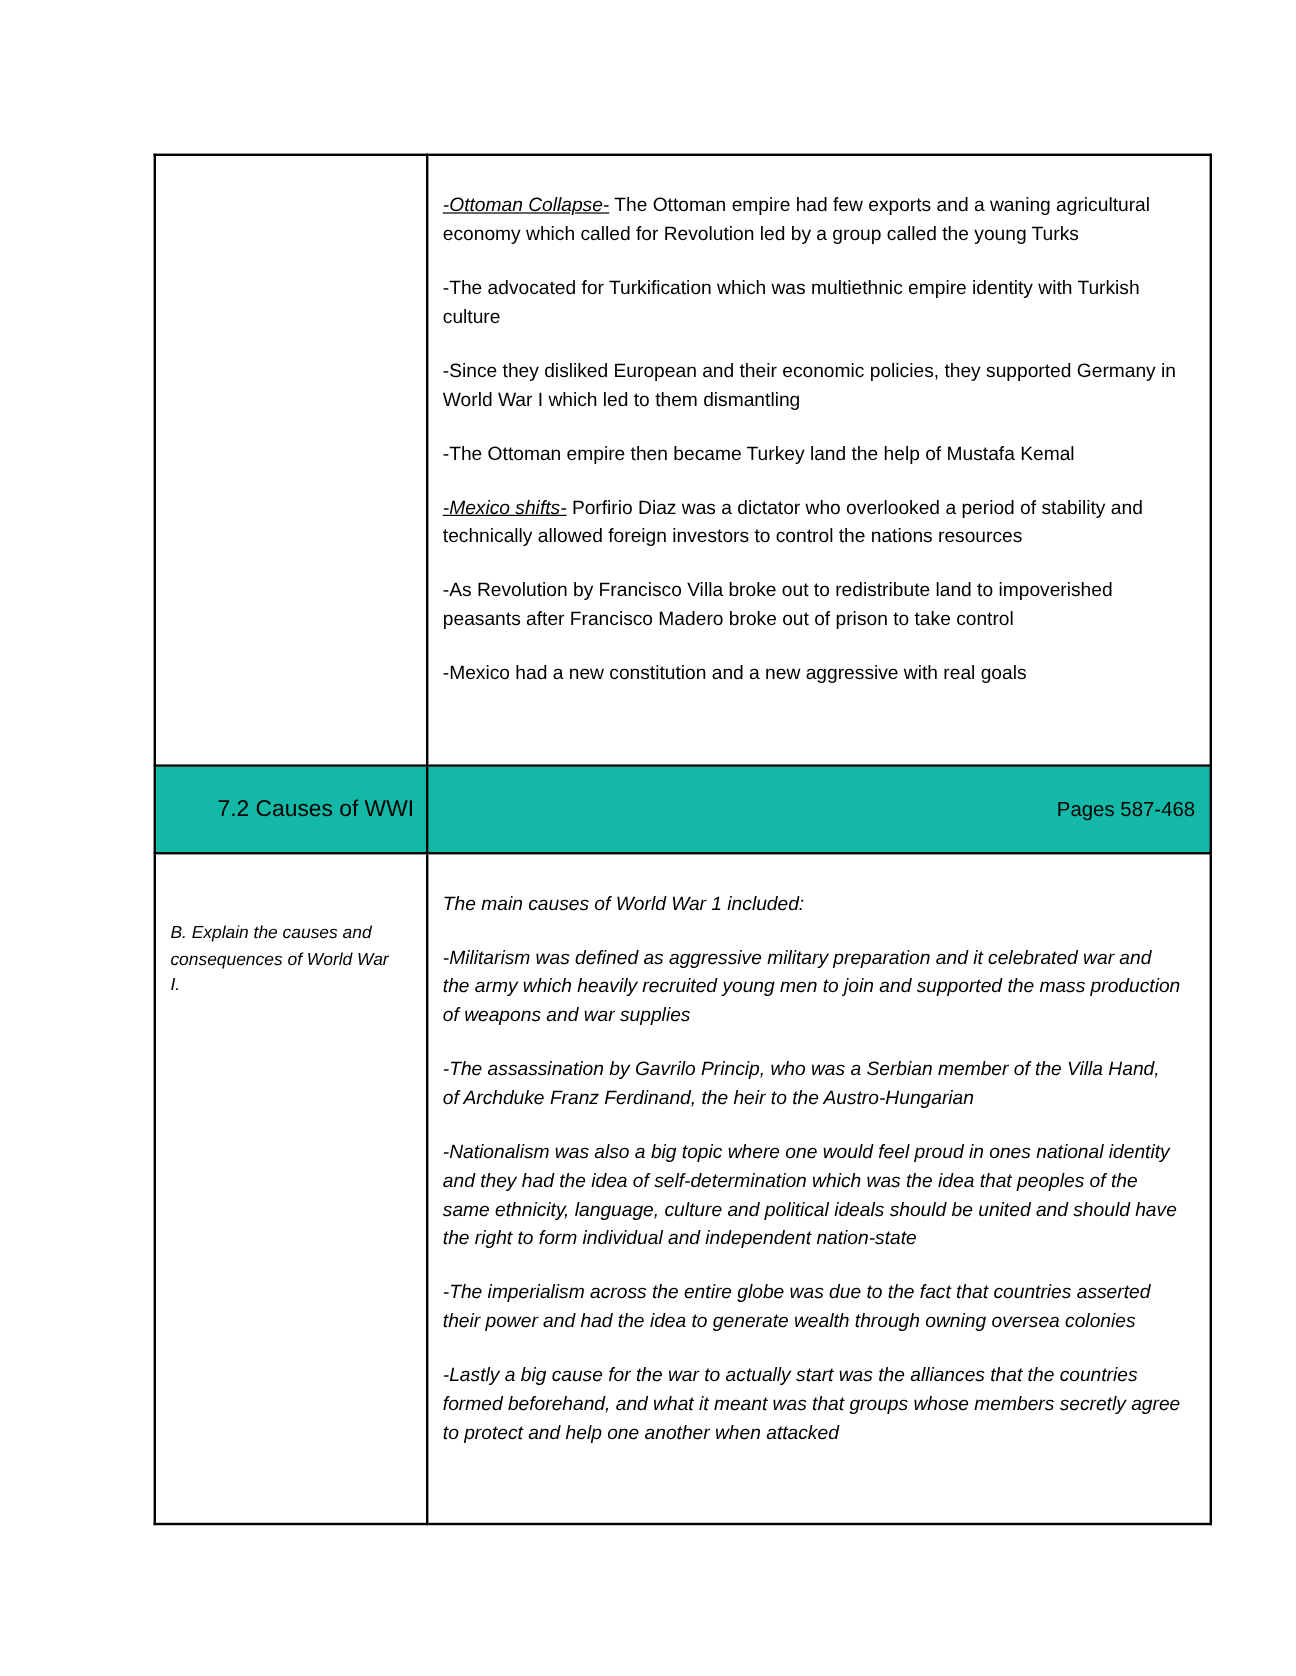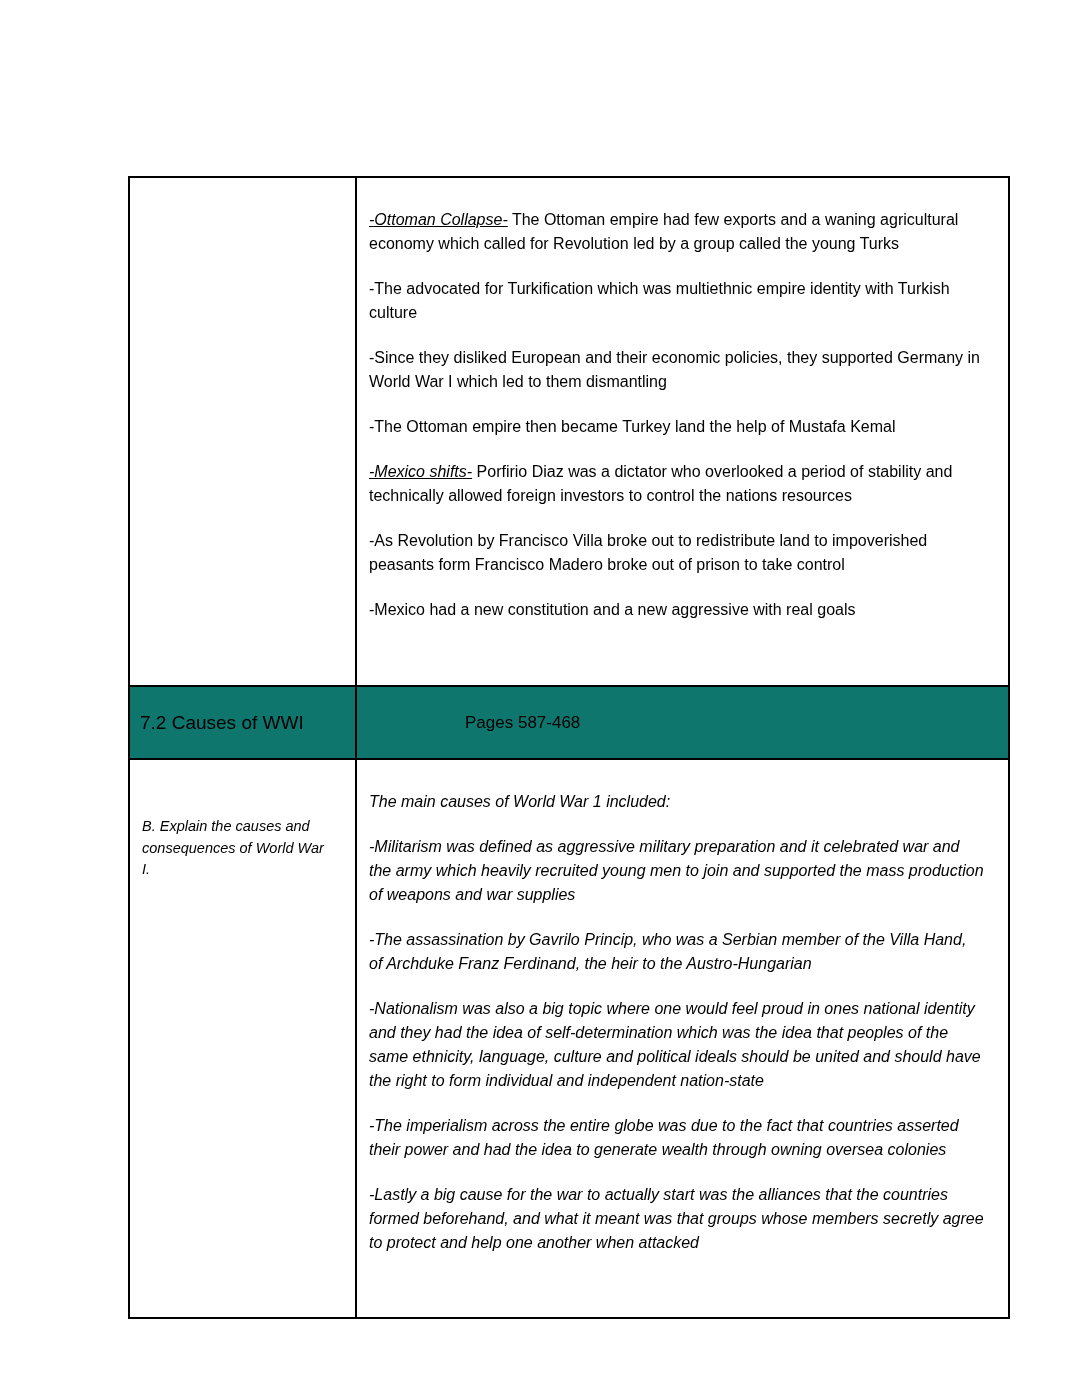--- a/index.html
+++ b/index.html
@@ -19,21 +19,20 @@
     inset: 0;
     background: #ffffff;
   }
   table.doc-table {
     position: absolute;
     left: 128px;
     top: 128px;
     width: 880px;
     border-collapse: collapse;
     table-layout: fixed;
-    margin-top: 48px;
   }
   table.doc-table td {
     border: 2px solid #000000;
     vertical-align: top;
     overflow: hidden;
   }
   col.col-left  { width: 227px; }
   col.col-right { width: 653px; }
 
   
@@ -48,23 +47,24 @@
   .cell-notes p.para {
     margin: 0 0 21px 0;
   }
   .lead {
     font-style: italic;
     text-decoration: underline;
   }
 
   
   tr.row-section td {
-    background: #0f766e;
+    background: #14b8a6;
     vertical-align: middle;
     height: 71px;
+    text-align: right;
   }
   .cell-section-title {
     font-size: 19px;
     padding: 0 10px;
   }
   .cell-section-pages {
     font-size: 17px;
     padding: 0 12px;
   }
   .cell-section-pages .indent {
@@ -97,21 +97,21 @@
 
     <tbody>
         <tr class="row-notes-1">
       <td class="cell-topic"></td>
       <td class="cell-notes">
         <p class="para"><span class="lead">-Ottoman Collapse-</span><span> The Ottoman empire had few exports and a waning agricultural economy which called for Revolution led by a group called the young Turks</span></p>
         <p class="para"><span>-The advocated for Turkification which was multiethnic empire identity with Turkish culture</span></p>
         <p class="para"><span>-Since they disliked European and their economic policies, they supported Germany in World War I which led to them dismantling</span></p>
         <p class="para"><span>-The Ottoman empire then became Turkey land the help of Mustafa Kemal</span></p>
         <p class="para"><span class="lead">-Mexico shifts-</span><span> Porfirio Diaz was a dictator who overlooked a period of stability and technically allowed foreign investors to control the nations resources</span></p>
-        <p class="para"><span>-As Revolution by Francisco Villa broke out to redistribute land to impoverished peasants form Francisco Madero broke out of prison to take control</span></p>
+        <p class="para"><span>-As Revolution by Francisco Villa broke out to redistribute land to impoverished peasants after Francisco Madero broke out of prison to take control</span></p>
         <p class="para"><span>-Mexico had a new constitution and a new aggressive with real goals</span></p>
       </td>
     </tr>
 
     <tr class="row-section">
       <td class="cell-section-title">
         <span>7.2 Causes of WWI</span>
       </td>
       <td class="cell-section-pages">
         <span class="indent">Pages 587-468</span>

